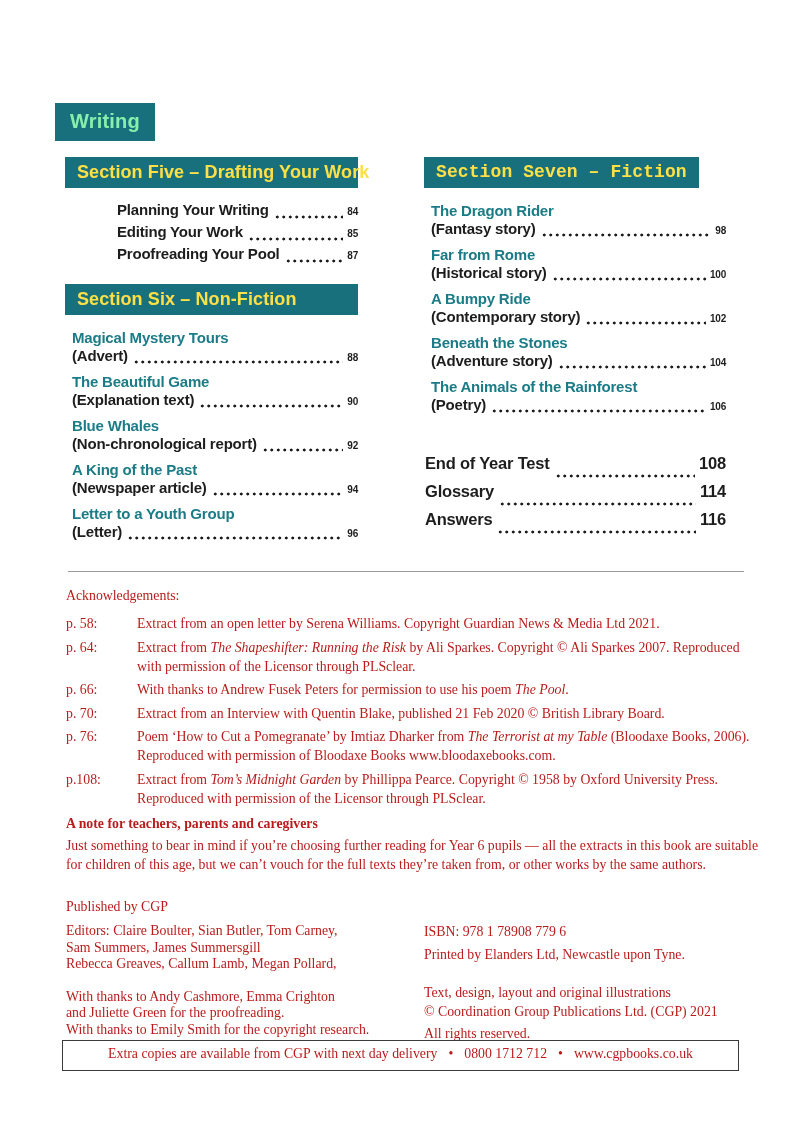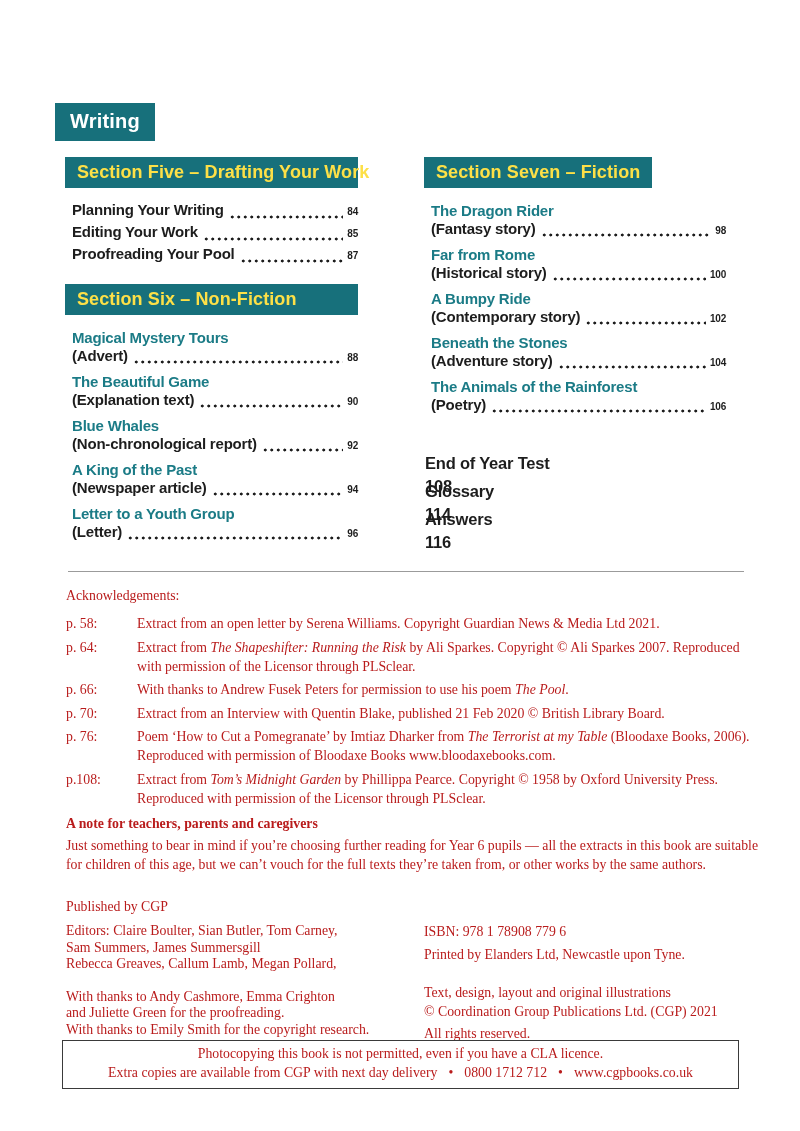--- a/index.html
+++ b/index.html
@@ -5,46 +5,46 @@
   * { margin:0; padding:0; box-sizing:border-box; }
   html,body { background:#ffffff; }
   .page {
     position:relative; width:800px; height:1131px; background:#fff;
     overflow:hidden; color:#1d1d1d;
     font-family:"Liberation Sans", sans-serif;
   }
   
   .badge {
     position:absolute; left:55px; top:103px;
-    background:#17707B; color:#ffffff; font-weight:700; font-size:20px;
+    background:#17707B; color:#86efac; font-weight:700; font-size:20px;
     padding:7px 15px 8px 15px; letter-spacing:.2px;
   }
   .band {
     background:#17707B; color:#fde047; font-weight:700; font-size:18px;
     height:31px; line-height:31px; padding:0 12px; letter-spacing:.1px;
     white-space:nowrap;
   }
   
   .toc-left  { position:absolute; left:65px;  top:157px; width:293px; }
   .toc-right { position:absolute; left:424px; top:157px; width:302px; }
   .entries { padding:13px 0 0 7px; }
   .row { display:flex; align-items:baseline; font-weight:700; font-size:15px; letter-spacing:-0.2px; }
-  .simple .row { height:22px; }
+  .simple .row { height:22px;margin-left:45px; }
   .leader {
     flex:1; height:4px; margin:0 4px 4px 5px; align-self:flex-end;
     background-image:radial-gradient(circle, #1d1d1d 1.35px, transparent 1.7px);
     background-size:6.5px 4px; background-position:left center; background-repeat:repeat-x;
   }
   .pageno { font-weight:700; font-size:10px; }
   .block { margin-bottom:4px; }
   .block .title { color:#1B7B86; font-weight:700; font-size:15px; line-height:19px; letter-spacing:-0.2px; }
   .block .row { height:21px; }
   .gap-six { height:17px; }
   .endmatter { margin-top:37px; padding-left:1px; }
-  .endmatter .row { height:28px; font-size:16.5px;flex-direction:column; }
+  .endmatter .row { height:28px; font-size:16.5px; }
   .endmatter .pageno { font-size:16.5px; }
   
   .divider { position:absolute; left:68px; top:571px; width:676px; height:0; border-top:1.6px solid #9b9b9b; }
   
   .serif { font-family:Liberation Serif, serif; font-size:13.8px; line-height:19px; color:#b91c1c; }
   .ack { position:absolute; left:66px; top:586px; width:690px; }
   .ack-heading { margin-bottom:9px; }
   .ack-item { display:flex; margin-bottom:4.6px;gap:25px; }
   .ack-label { width:46px; flex:none; }
   .ack-text { flex:1; }
@@ -135,21 +135,21 @@
         <div class="row">
           <span>(Letter)</span>
           <span class="leader"></span>
           <span class="pageno">96</span>
         </div>
       </div>
     </div>
   </div>
 
   <div class="toc-right">
-    <div class="band" style="display:inline-block; min-width:204px;">Section Seven – Fiction</div>
+    <div class="band" style="display:inline-block; min-width:204px;font-family:Liberation Mono, monospace;">Section Seven – Fiction</div>
     <div class="entries">
       <div class="block">
         <div class="title">The Dragon Rider</div>
         <div class="row">
           <span>(Fantasy story)</span>
           <span class="leader"></span>
           <span class="pageno">98</span>
         </div>
       </div>
       <div class="block">
@@ -259,19 +259,18 @@
       <div class="pub-line">Printed by Elanders Ltd, Newcastle upon Tyne.</div>
       <div class="pub-gap-rt"></div>
       <div class="pub-line">Text, design, layout and original illustrations</div>
       <div class="pub-line">© Coordination Group Publications Ltd. (CGP) 2021</div>
       <div class="pub-gap-sm"></div>
       <div class="pub-line">All rights reserved.</div>
     </div>
   </div>
 
   <div class="footer-box serif">
-    <div class="fb-line">Photocopying this book is not permitted, even if you have a CLA licence.</div>
     <div class="fb-line">
       <span>Extra copies are available from CGP with next day delivery</span><span class="fb-sep">•</span><span>0800 1712 712</span><span class="fb-sep">•</span><span>www.cgpbooks.co.uk</span>
     </div>
   </div>
 
 </div>
 
 </body></html>

